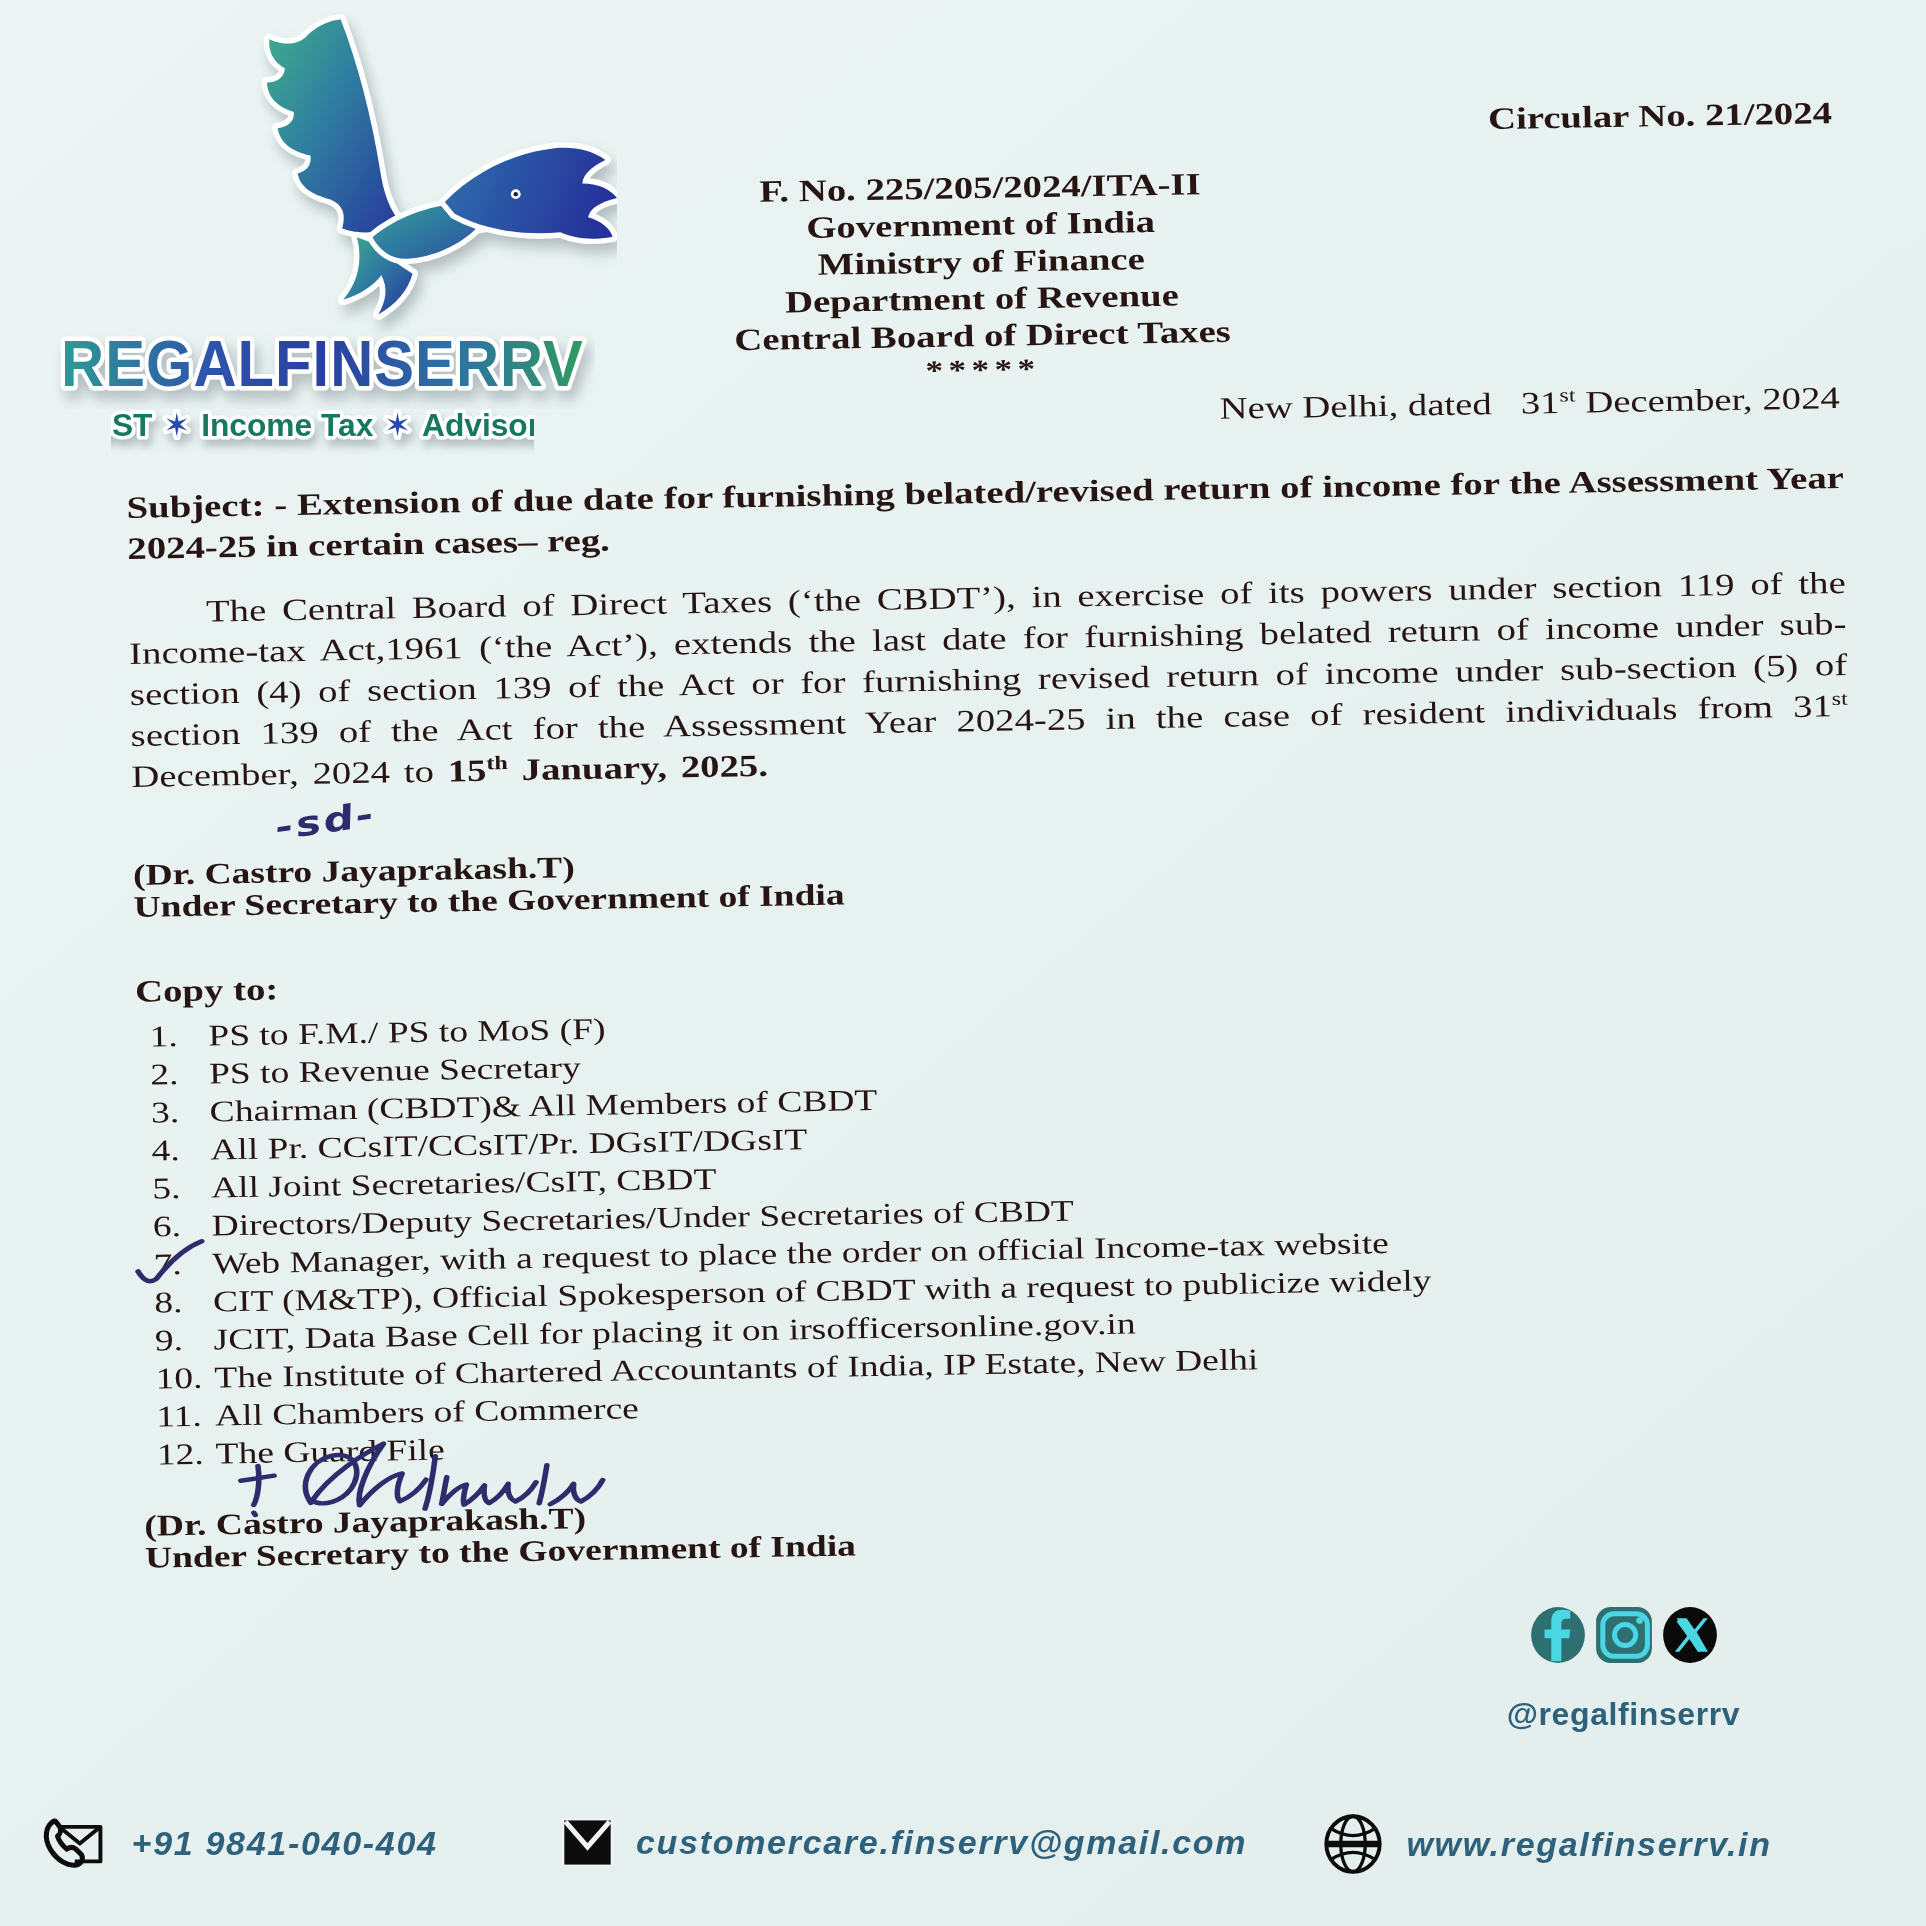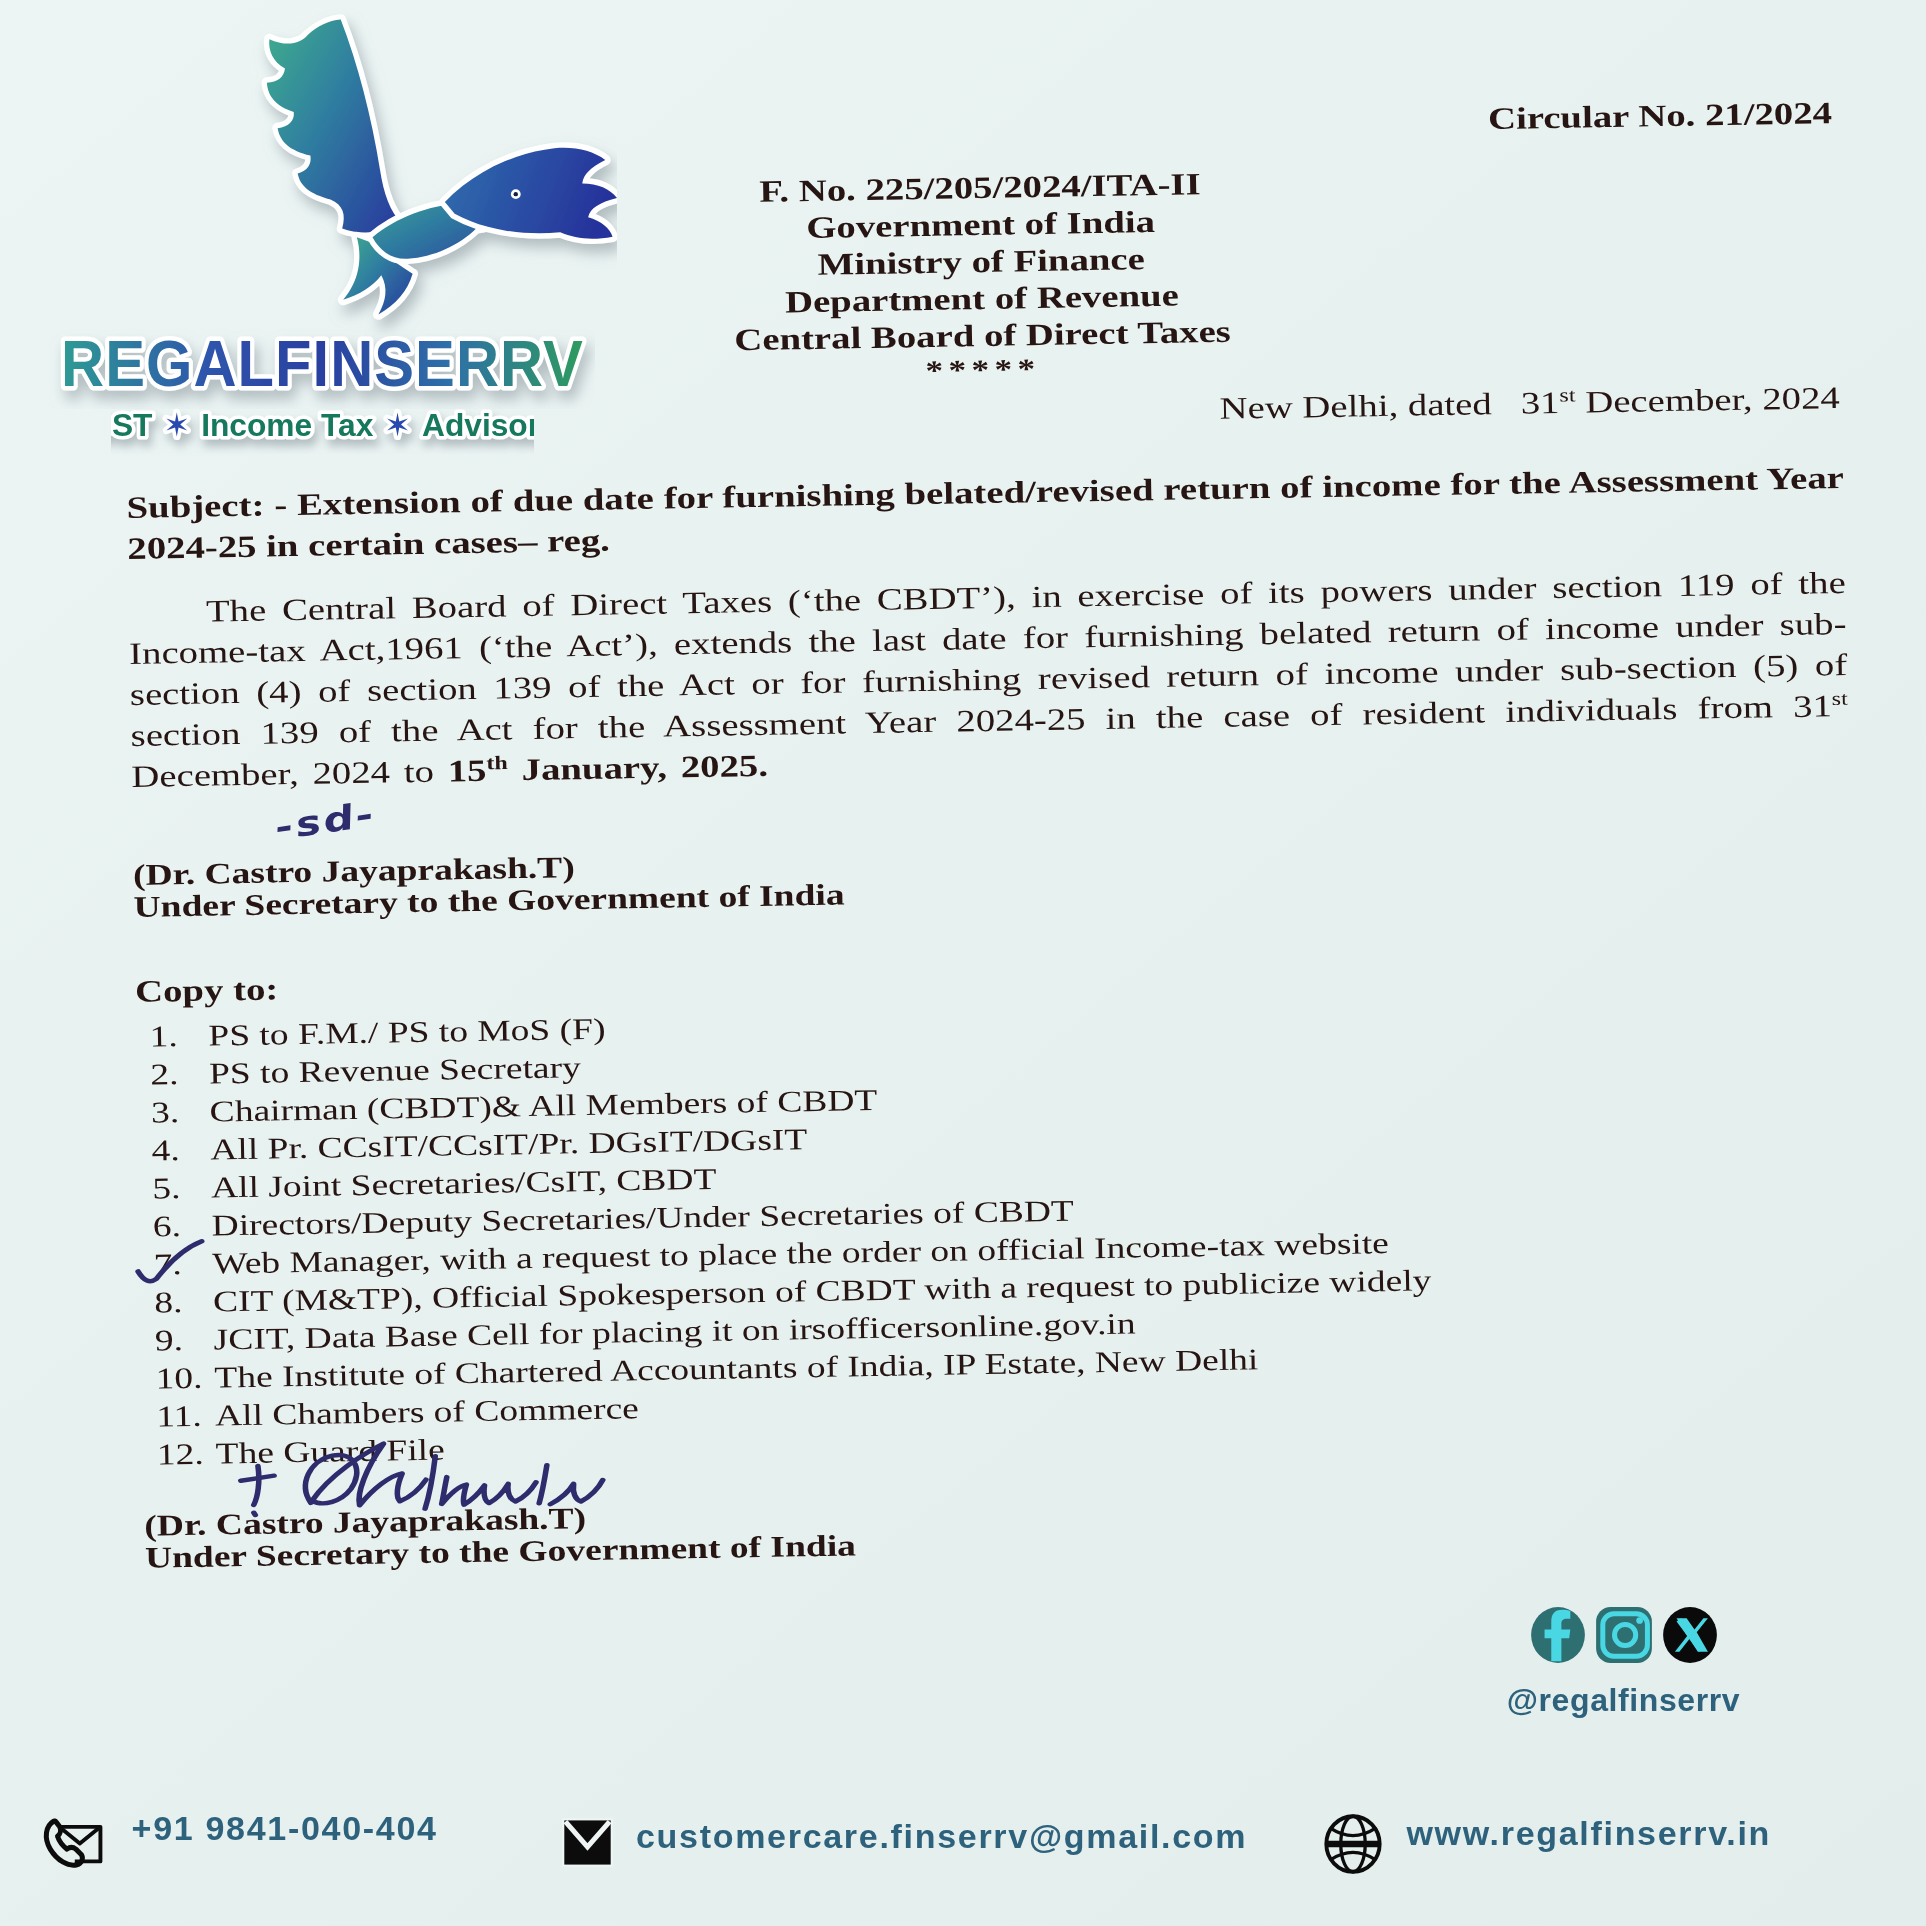--- a/index.html
+++ b/index.html
@@ -48,29 +48,29 @@
   ol.copy-list li{display:grid;grid-template-columns:58px 1fr;font-size:30px;line-height:38px;position:relative;}
   ol.copy-list .num{padding-left:11px;}
   .check-overlay{position:absolute;left:-5.6px;top:-9px;width:67px;height:58px;pointer-events:none;}
   .sig-block-2{position:relative;margin-top:36px;font-weight:bold;font-size:30px;line-height:32px;}
   .scribble{position:absolute;left:61px;top:-71px;width:323px;height:95px;pointer-events:none;}
 
   
   .social{position:absolute;left:1468px;top:1607px;width:311px;text-align:center;}
   .social-icons{display:flex;justify-content:center;align-items:center;gap:9px;}
   .social-handle{
-    margin-top:19px;font-family:"Liberation Sans","DejaVu Sans",sans-serif;
+    margin-top:33px;font-family:"Liberation Sans","DejaVu Sans",sans-serif;
     font-weight:bold;font-size:32px;color:#2e627c;letter-spacing:0.6px;
   }
 
   
   .footer-item{
-    position:absolute;display:flex;
+    position:absolute;display:flex;align-items:center;
     font-family:"Liberation Sans","DejaVu Sans",sans-serif;
-    font-weight:bold;color:#2e627c;
+    font-weight:bold;color:#2e627c;font-style:italic;
   }
   .footer-item .txt{font-size:34px;letter-spacing:1.7px;}
   .f-phone{left:38px;top:1809px;gap:25.6px;}
   .f-email{left:561px;top:1817px;gap:22px;}
   .f-web{left:1323px;top:1814px;gap:23.4px;}
 </style>
 </head>
 <body>
 
 <div class="page">

